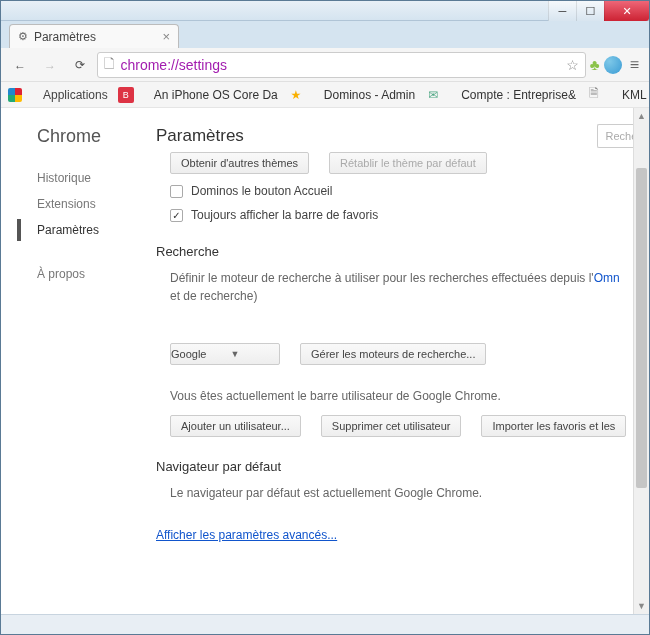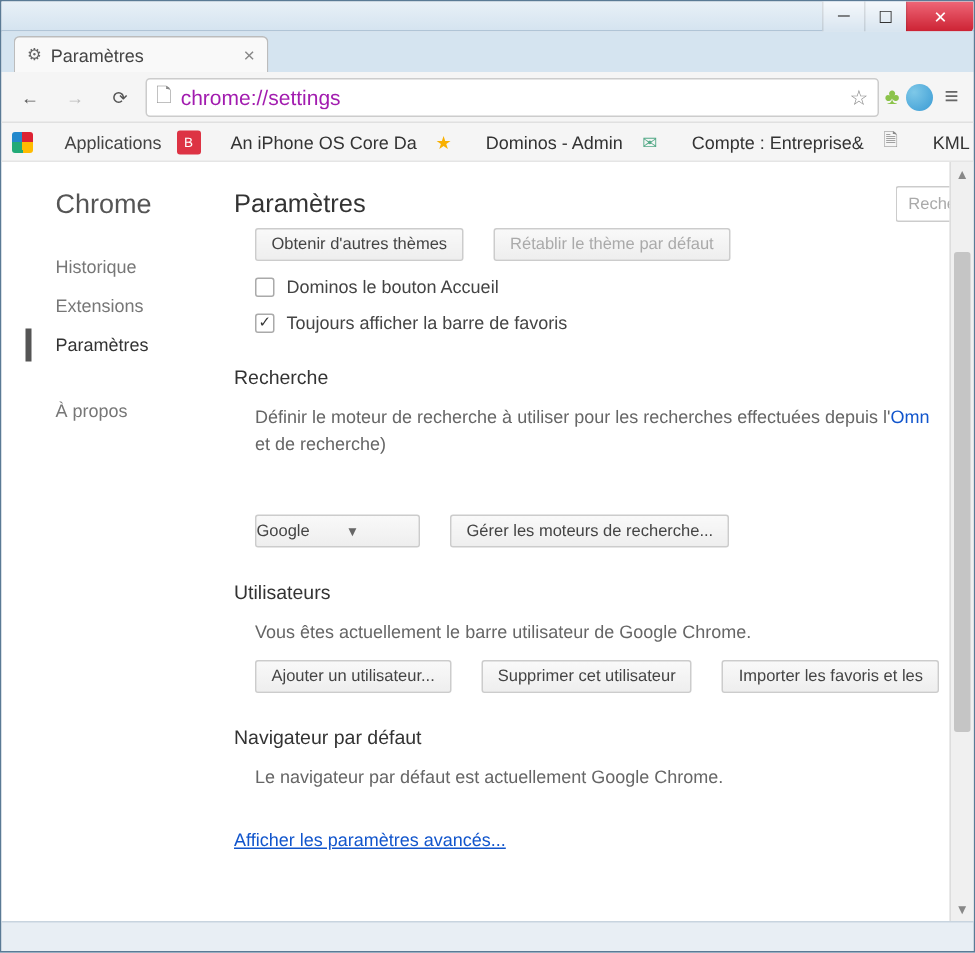--- a/index.html
+++ b/index.html
@@ -175,21 +175,20 @@
           <div class="row">
             <div class="select">
               <span>Google</span>
               <span class="caret">▼</span>
             </div>
             <div class="btn">Gérer les moteurs de recherche...</div>
           </div>
         </div>
 
         <div class="section">
-          <h3>Utilisateurs</h3>
           <div class="sectext">Vous êtes actuellement le barre utilisateur de Google Chrome.</div>
           <div class="row">
             <div class="btn">Ajouter un utilisateur...</div>
             <div class="btn">Supprimer cet utilisateur</div>
             <div class="btn">Importer les favoris et les</div>
           </div>
         </div>
 
         <div class="section">
           <h3>Navigateur par défaut</h3>

